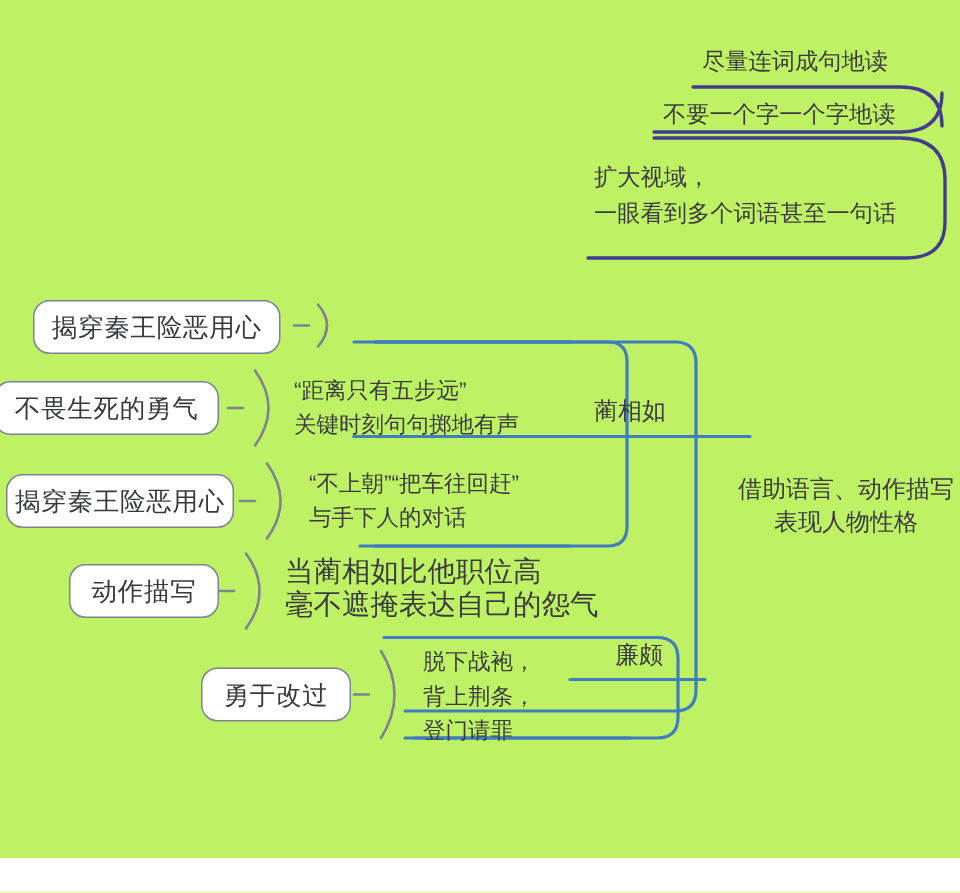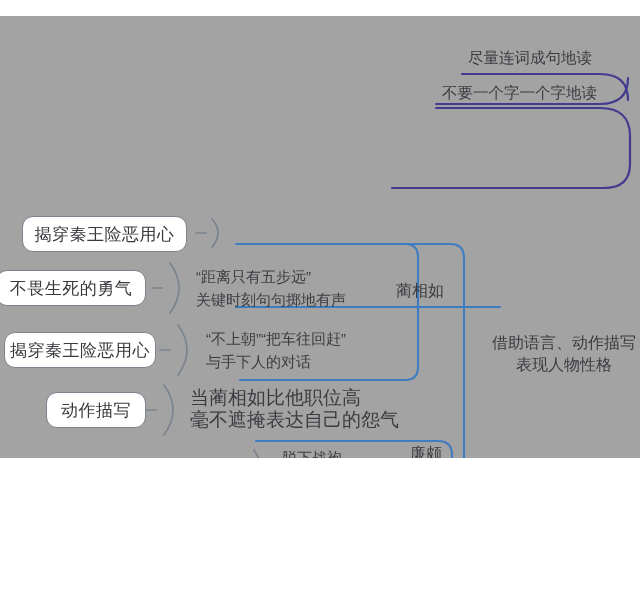--- a/index.html
+++ b/index.html
@@ -7,24 +7,23 @@
     padding: 0;
     background: #ffffff;
   }
   body {
     font-family: "Liberation Sans", "DejaVu Sans", sans-serif;
     color: #3c3c3c;
   }
   #canvas {
     position: relative;
     width: 640px;
-    height: 442px;
-    background: #a3a3a3;
+    height: 572px;
+    background: #bef264;
     overflow: hidden;
-    margin-top: 16px;
   }
   #wires {
     position: absolute;
     left: 0;
     top: 0;
     width: 640px;
     height: 595px;
     pointer-events: none;
   }
   .node-box {
@@ -96,20 +95,22 @@
       <path d="M196 217 L206 217 M212 203 Q224 217 212 231"></path>
       <path d="M152 272 L162 272 M170 247 Q188 272 170 297"></path>
       <path d="M160 334 L170 334 M178 309 Q196 334 178 359"></path>
       <path d="M146 394 L156 394 M164 369 Q182 394 164 419"></path>
       <path d="M236 463 L246 463 M254 434 Q272 463 254 492"></path>
     </g>
   </svg>
 
   <div class="top-text" style="left:468px; top:30px;">尽量连词成句地读</div>
   <div class="top-text" style="left:442px; top:65px;">不要一个字一个字地读</div>
+  <div class="top-text" style="left:396px; top:107px;">扩大视域，
+一眼看到多个词语甚至一句话</div>
 
   <div class="node-box" style="left:22px; top:200px; width:165px; height:36px;">揭穿秦王险恶用心</div>
 
   <div class="node-box" style="left:-4px; top:254px; width:150px; height:36px;">不畏生死的勇气</div>
   <div class="leaf-text" style="left:196px; top:249px;">“距离只有五步远”
 关键时刻句句掷地有声</div>
 
   <div class="node-box" style="left:4px; top:316px; width:152px; height:36px;">揭穿秦王险恶用心</div>
   <div class="leaf-text" style="left:206px; top:311px;">“不上朝”“把车往回赶”
 与手下人的对话</div>

